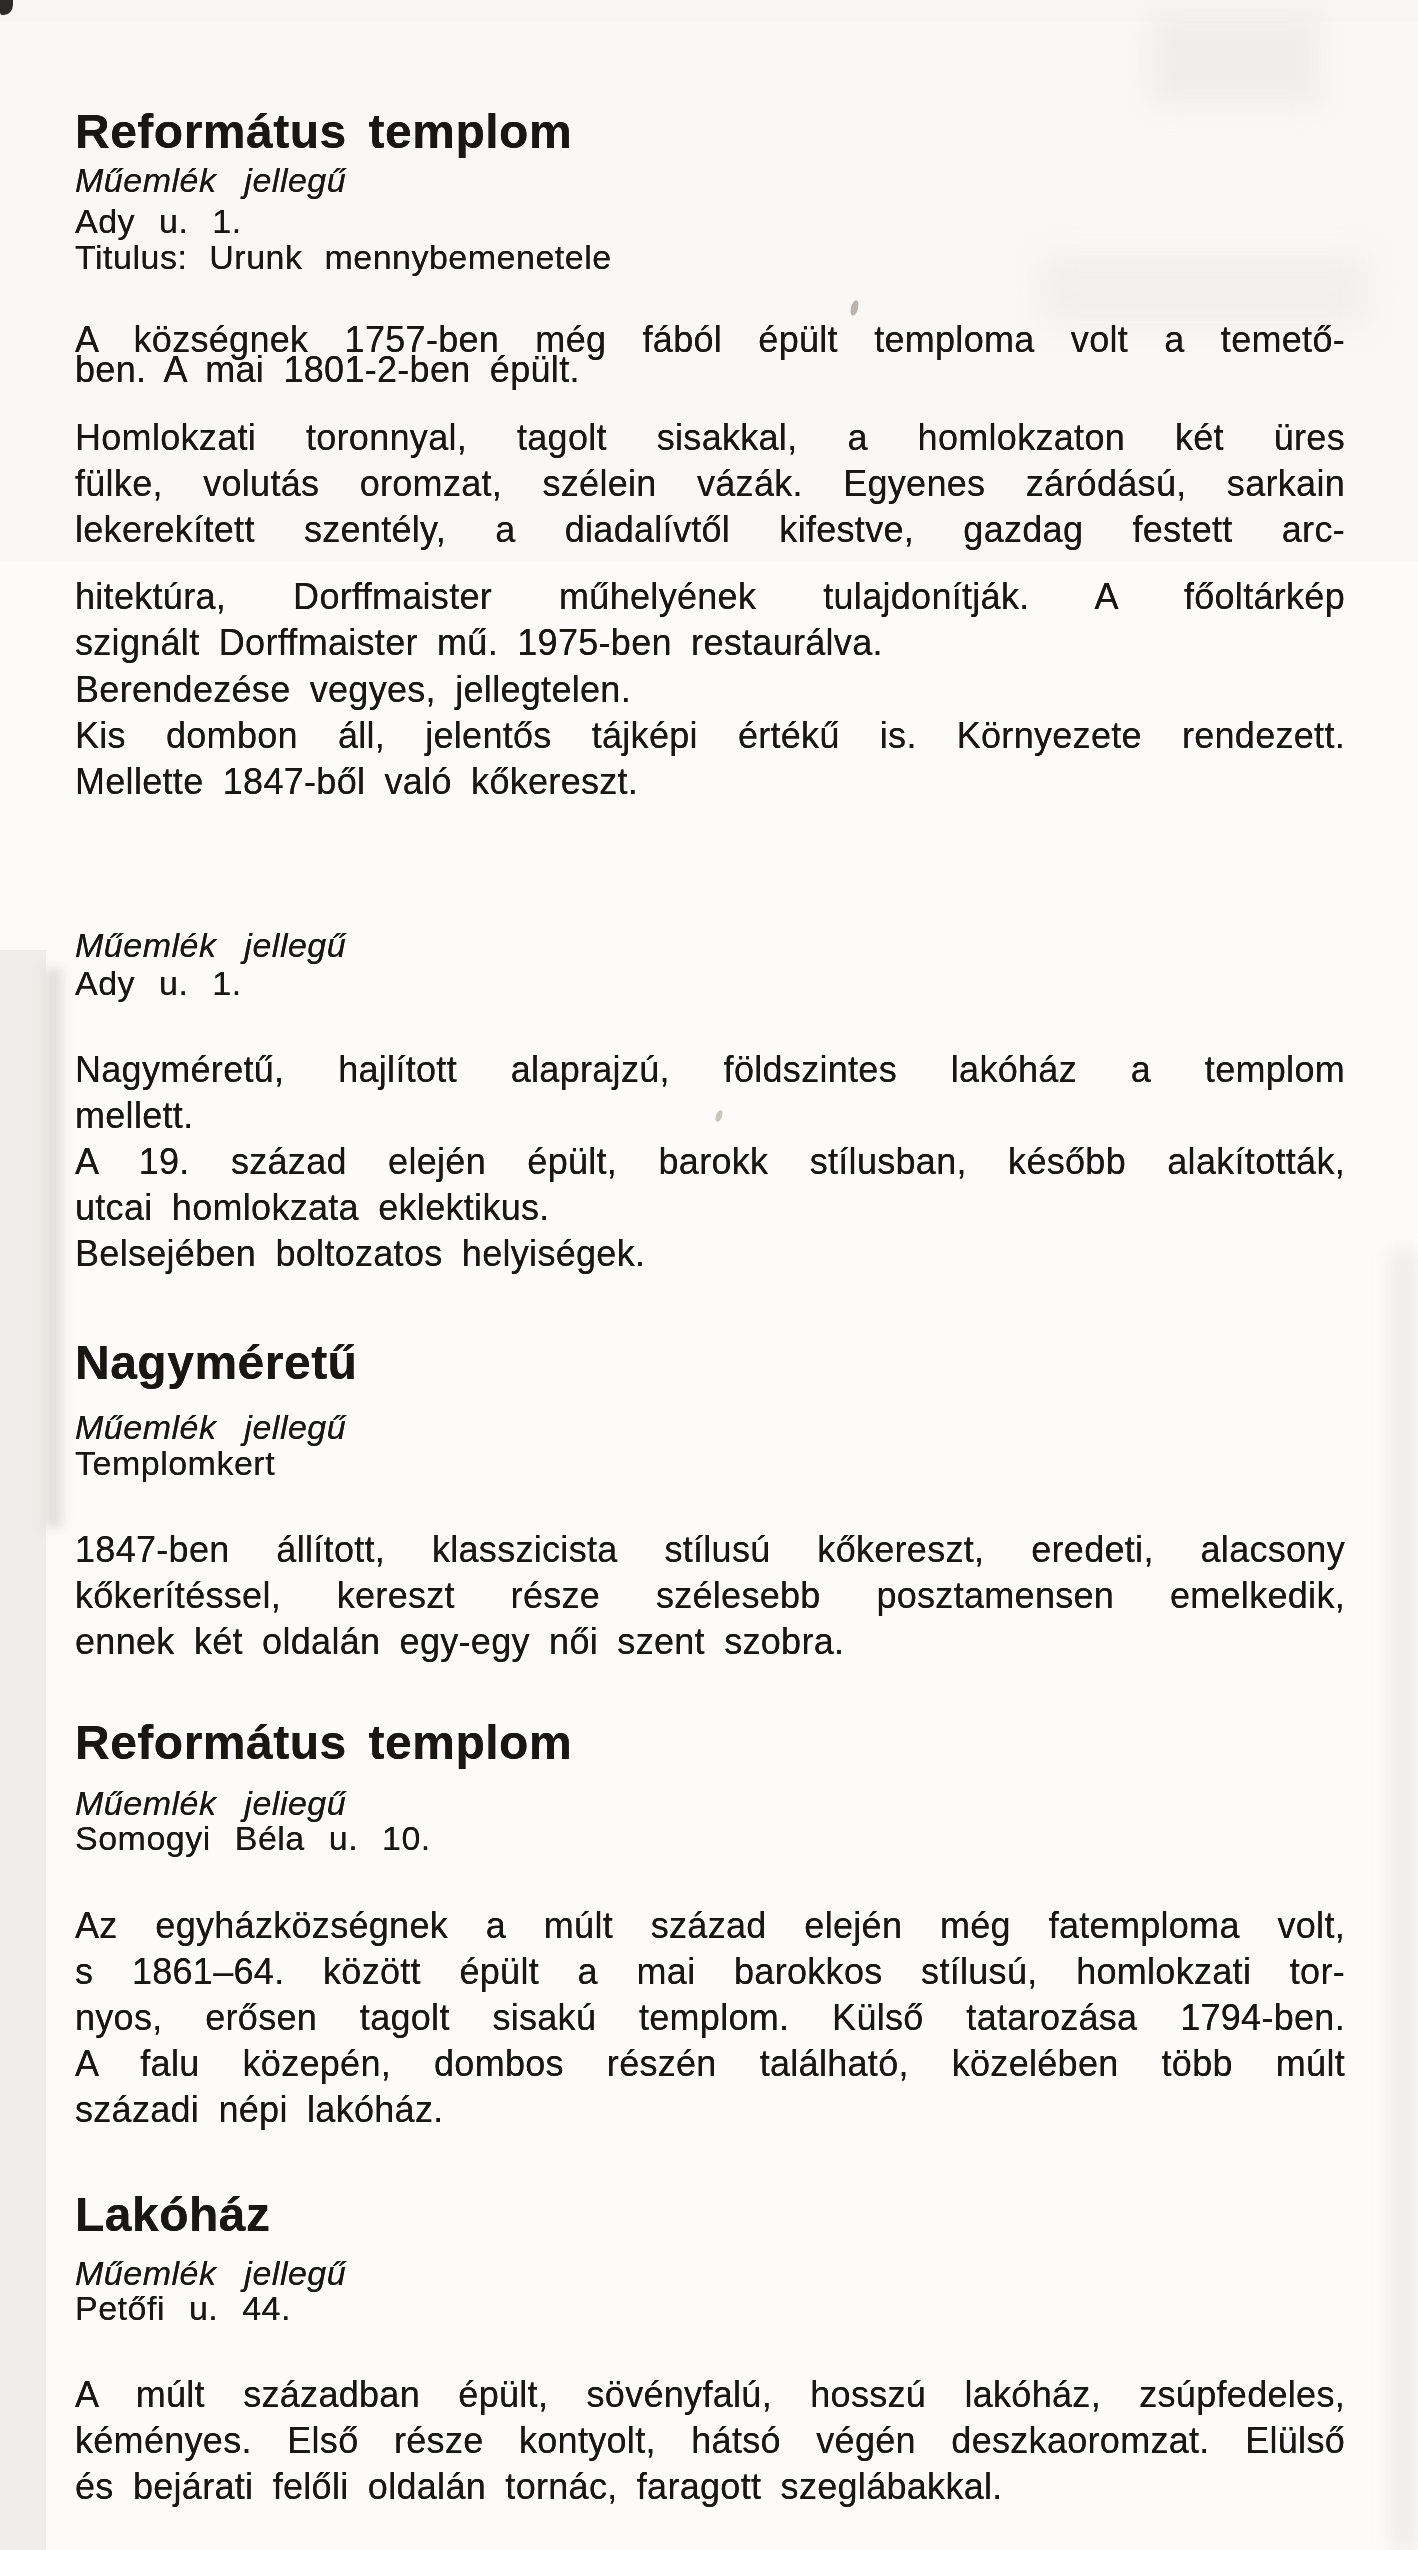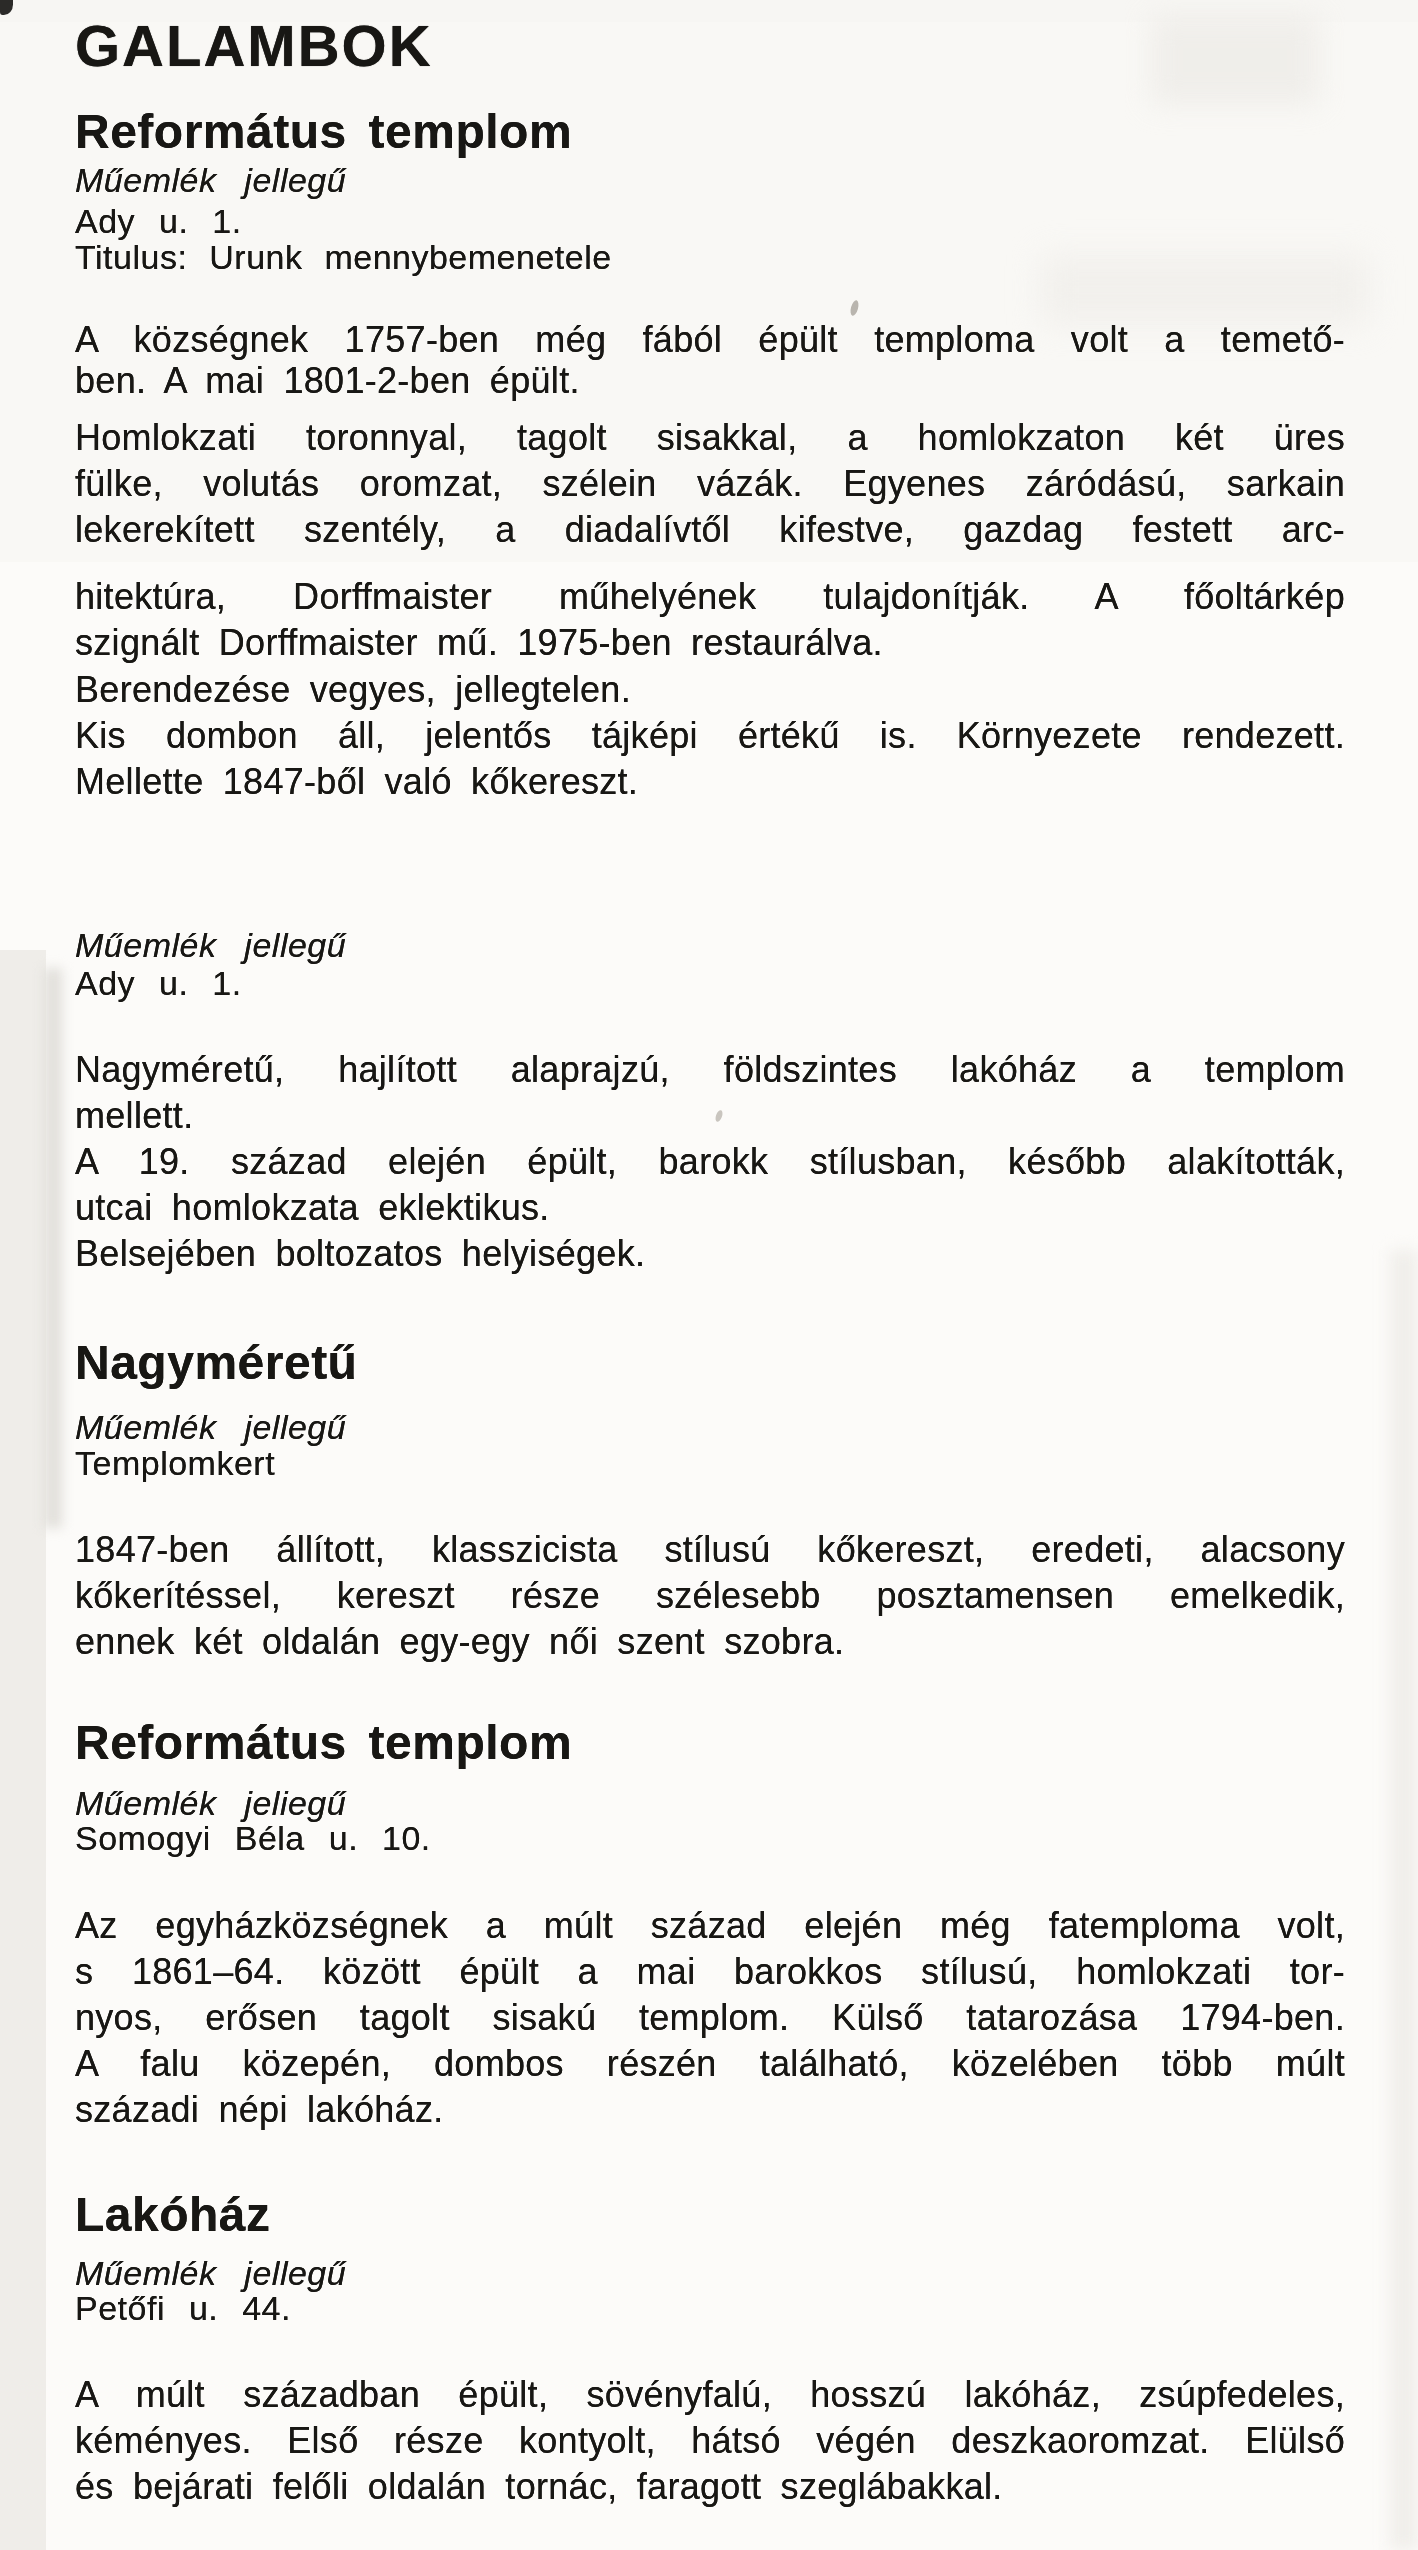--- a/index.html
+++ b/index.html
@@ -83,29 +83,28 @@
   <div class="art seam"></div>
   <div class="art edge-left-low"></div>
   <div class="art fold-shadow"></div>
   <div class="art corner-speck"></div>
   <div class="art ghost-1"></div>
   <div class="art ghost-2"></div>
   <div class="art edge-right-low"></div>
   <div class="art speck-1"></div>
   <div class="art speck-2"></div>
 
-  <div class="abs title" style="top:14px">GALAMBOK</div>
 
   <div class="abs heading" style="top:107px">Református templom</div>
   <div class="abs designation" style="top:159px">Műemlék jellegű</div>
   <div class="abs address" style="top:200px">Ady u. 1.</div>
   <div class="abs titulus" style="top:236px">Titulus: Urunk mennybemenetele</div>
 
   <div class="abs bl jl" style="top:317px">A községnek 1757-ben még fából épült temploma volt a temető-</div>
-  <div class="abs bl ll" style="top:358px">ben. A mai 1801-2-ben épült.</div>
+  <div class="abs bl ll" style="top:347px">ben. A mai 1801-2-ben épült.</div>
 
   <div class="abs bl jl" style="top:415px">Homlokzati toronnyal, tagolt sisakkal, a homlokzaton két üres</div>
   <div class="abs bl jl" style="top:461px">fülke, volutás oromzat, szélein vázák. Egyenes záródású, sarkain</div>
   <div class="abs bl jl" style="top:507px">lekerekített szentély, a diadalívtől kifestve, gazdag festett arc-</div>
 
   <div class="abs bl jl" style="top:574px">hitektúra, Dorffmaister műhelyének tulajdonítják. A főoltárkép</div>
   <div class="abs bl ll" style="top:620px">szignált Dorffmaister mű. 1975-ben restaurálva.</div>
 
   <div class="abs bl ll" style="top:667px">Berendezése vegyes, jellegtelen.</div>
   <div class="abs bl jl" style="top:713px">Kis dombon áll, jelentős tájképi értékű is. Környezete rendezett.</div>

